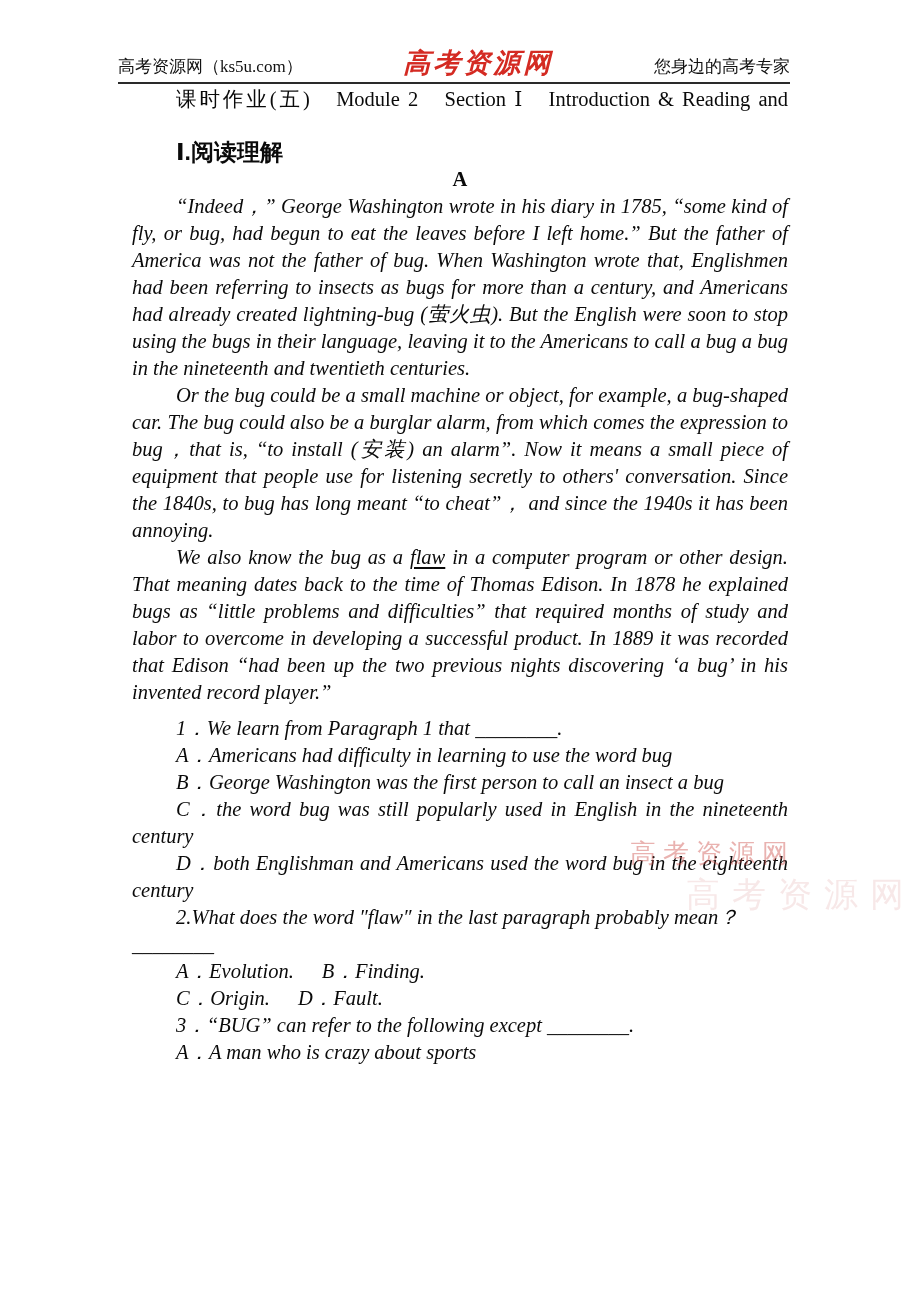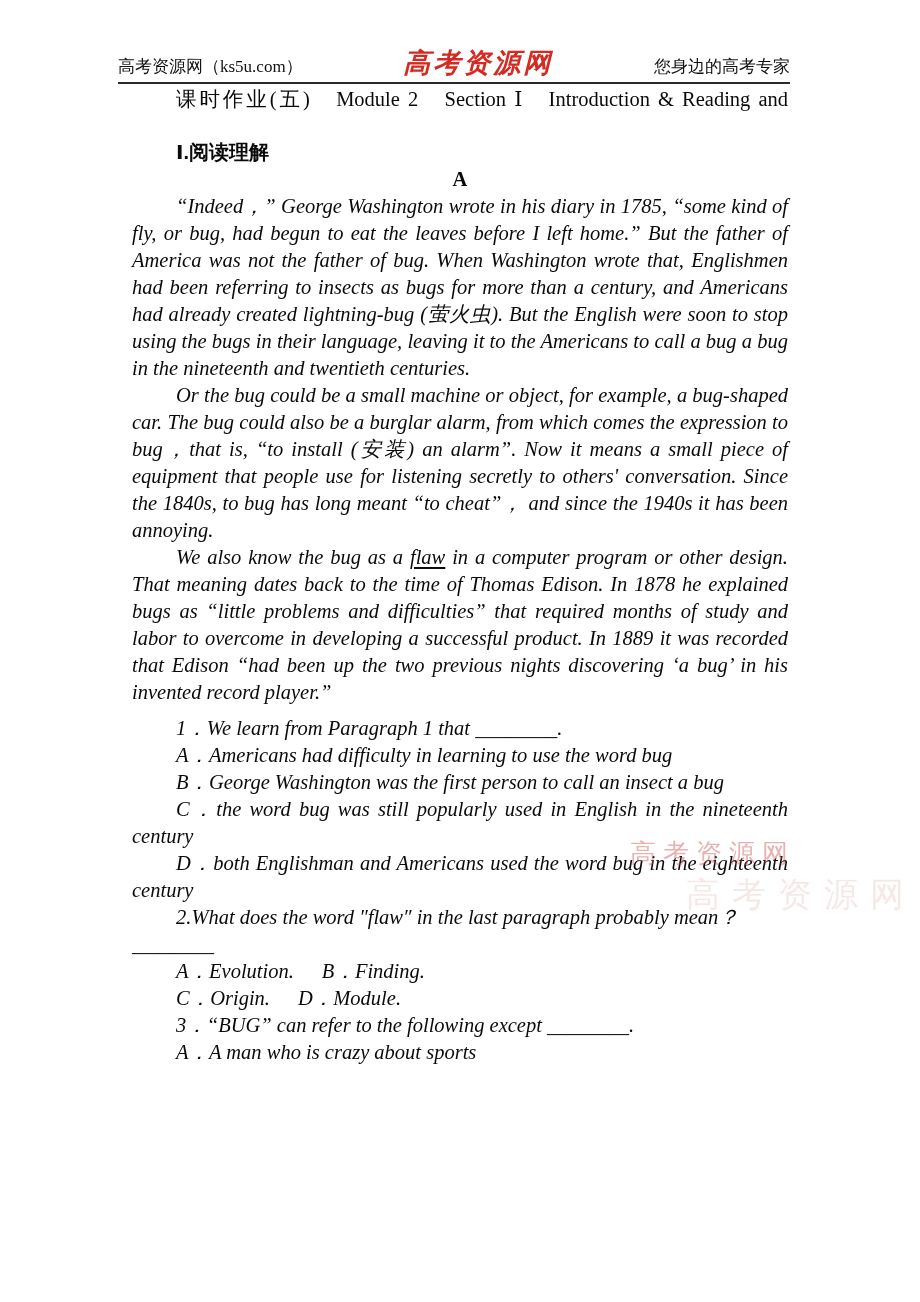--- a/index.html
+++ b/index.html
@@ -22,21 +22,21 @@
   }
   
   .content {
     position:absolute; top:86px; left:132px; width:656px;
     font-size:20.5px; line-height:27px; text-align:justify;
   }
   .content p { margin:0; }
   .title-line1 { margin-top:30px; text-indent:44px; text-align:justify; text-align-last:justify; }
   .sec-head {
     margin-top:26px !important; text-indent:44px; font-weight:bold;
-    font-family:"Liberation Sans","DejaVu Sans",sans-serif; font-size:20px;
+    font-family:"Liberation Sans","DejaVu Sans",sans-serif; font-size:23px;
     text-align:left;
   }
   .passage-label { text-align:center; font-weight:bold; }
   .indent { text-indent:44px;font-style:italic; }
   .noindent { text-indent:0; }
   .q1-stem { margin-top:9px !important; }
   .uword { text-decoration:underline; text-underline-offset:3px; }
   .opt-gap { margin-left:28px; }
   
   .wm { position:absolute; pointer-events:none; white-space:nowrap; }
@@ -79,21 +79,21 @@
 
     <p class="indent q1-stem">1．We learn from Paragraph 1 that ________.</p>
     <p class="indent">A．Americans had difficulty in learning to use the word bug</p>
     <p class="indent">B．George Washington was the first person to call an insect a bug</p>
     <p class="indent">C．the word bug was still popularly used in English in the nineteenth century</p>
     <p class="indent">D．both Englishman and Americans used the word bug in the eighteenth century</p>
 
     <p class="indent">2.What does the word ″flaw″ in the last paragraph probably mean？</p>
     <p class="noindent">________</p>
     <p class="indent"><span>A．Evolution.</span><span class="opt-gap">B．Finding.</span></p>
-    <p class="indent"><span>C．Origin.</span><span class="opt-gap">D．Module.</span></p>
+    <p class="indent"><span>C．Origin.</span><span class="opt-gap">D．Fault.</span></p>
 
     <p class="indent">3．“BUG” can refer to the following except ________.</p>
     <p class="indent">A．A man who is crazy about sports</p>
   </div>
 
   <span class="wm wm1">高考资源网</span>
   <span class="wm wm2">高考资源网</span>
 
   <div class="footer">
     <span class="footer-left">www.ks5u.com</span>

